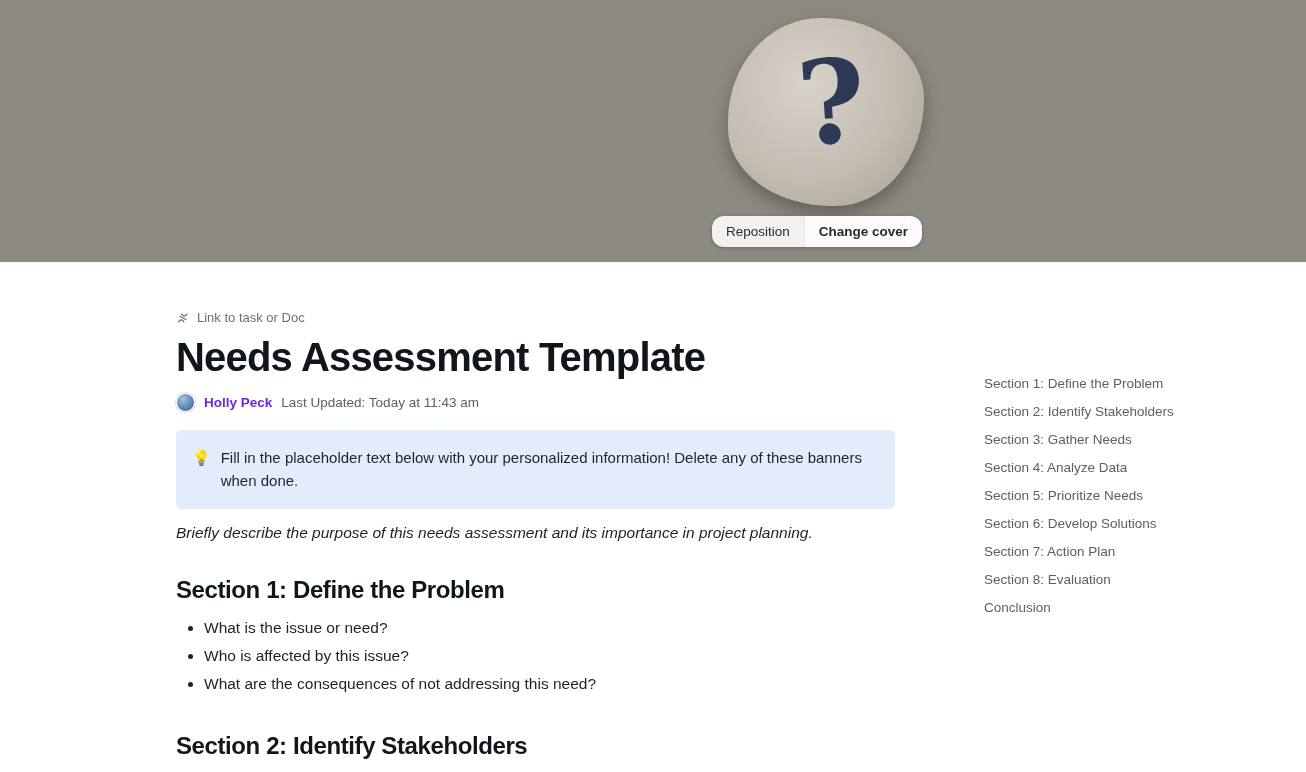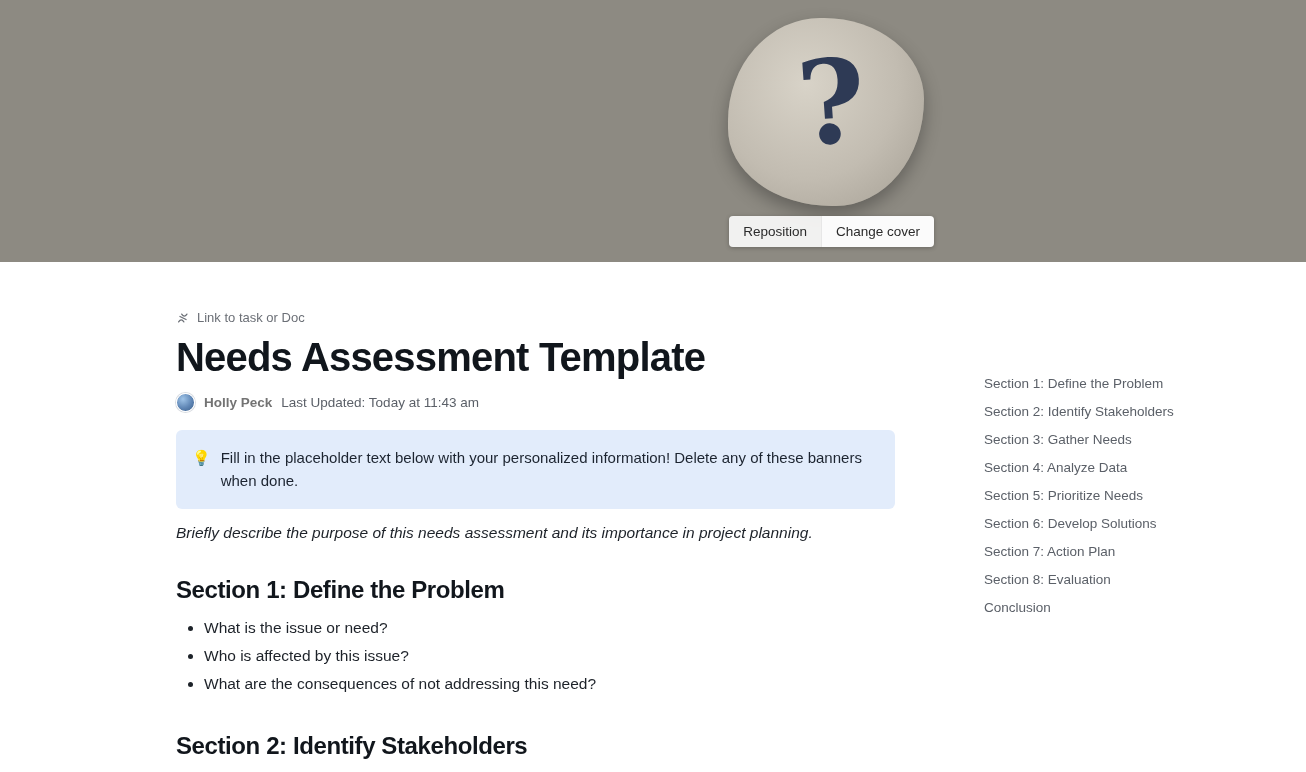--- a/index.html
+++ b/index.html
@@ -65,38 +65,38 @@
     font-family: "DejaVu Serif", serif;
     font-size: 116px;
     line-height: 120px;
     font-weight: 700;
     text-align: center;
     transform: rotate(-4deg);
     user-select: none;
   }
   .cover-buttons {
     position: absolute;
-    right: 372px;
+    right: 384px;
     bottom: 15px;
     display: flex;
     align-items: stretch;
-    border-radius: 4px;
+    border-radius: 12px;
     overflow: hidden;
     box-shadow: 0 1px 4px rgba(0,0,0,0.25);
   }
   .cover-btn {
     background: rgba(255,255,255,0.88);
     color: #2b2b2b;
     font-size: 13.5px;
     padding: 8px 14px;
     border: none;
     cursor: pointer;
     white-space: nowrap;
   }
-  .cover-btn + .cover-btn { border-left: 1px solid rgba(0,0,0,0.08); }
+  .cover-btn + .cover-btn { border-left: 1px solid rgba(0,0,0,0.08); font-weight: bold; }
   .cover-btn.secondary { background: rgba(255,255,255,0.97); }
 
   
   .page {
     position: relative;
     width: 1178px;
     height: 510px;
     background: #fff;
     padding: 12px;
   }
@@ -136,21 +136,21 @@
     margin-bottom: 18px;
   }
   .avatar {
     width: 19px; height: 19px;
     border-radius: 50%;
     background: radial-gradient(circle at 35% 30%, #9fc4e8 0%, #5f86b5 55%, #3c5f8a 100%);
     border: 1px solid #ffffff;
     box-shadow: 0 0 0 1px #d8dce1;
     flex: 0 0 auto;
   }
-  .author { font-weight: 700; color: #737373; }
+  .author { font-weight: 700; color: #6d28d9; }
   .updated { color: #5b6068; }
 
   .callout {
     background: #e2ecfb;
     border-radius: 6px;
     padding: 16px 18px 16px 16px;
     display: flex;
     gap: 10px;
     font-size: 15px;
     line-height: 1.55;

